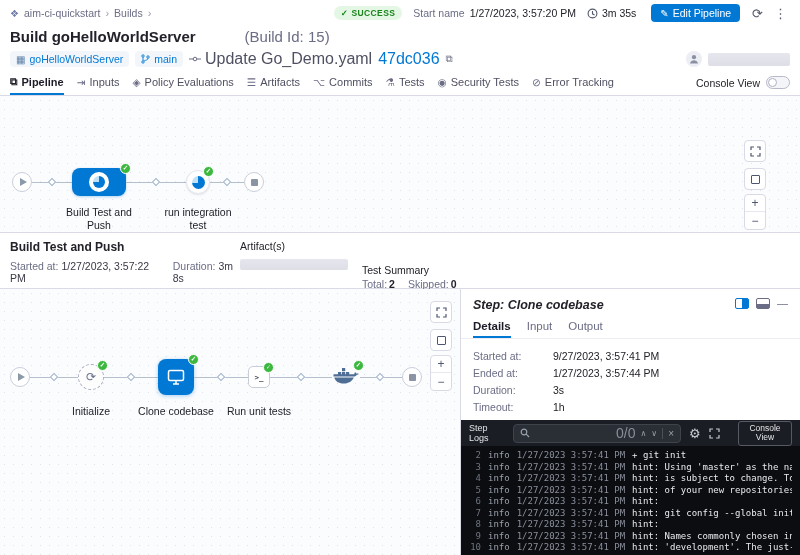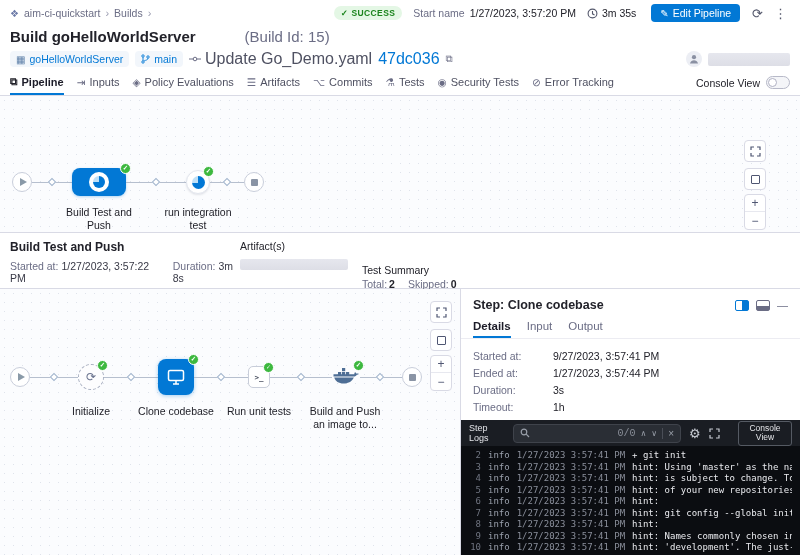--- a/index.html
+++ b/index.html
@@ -84,21 +84,21 @@
   .ts-line .lbl { margin-right:2px; }
   .ts-line .gap { margin-left:10px; }
 
   
   .bottom { display:flex; height:266px; }
   .step-canvas { position:relative; flex:1; }
   .right-panel { width:340px; border-left:1px solid #d9dae5; background:#fff; display:flex; flex-direction:column; }
 
   
   .details-pane { height:131px; }
-  .pane-header { display:flex; align-items:center; padding:9px 12px 3px; }
+  .pane-header { display:flex; align-items:flex-start; padding:9px 12px 3px;font-style:italic; }
   .pane-title { font-size:12.5px; font-weight:bold; }
   .view-icons { margin-left:auto; display:flex; align-items:center; gap:7px; }
   .vi-split { width:14px; height:11px; border:1.4px solid #0278d5; border-radius:2px; position:relative; cursor:pointer; }
   .vi-split::after { content:""; position:absolute; right:0; top:0; bottom:0; width:6px; background:#0278d5; }
   .vi-bottom { width:14px; height:11px; border:1.4px solid #6b6d85; border-radius:2px; position:relative; cursor:pointer; }
   .vi-bottom::after { content:""; position:absolute; left:0; right:0; bottom:0; height:4px; background:#6b6d85; }
   .vi-min { color:#6b6d85; font-size:11px; cursor:pointer; line-height:11px; }
   .pane-tabs { display:flex; gap:16px; padding:0 12px; border-bottom:1px solid #ececf2; height:24px; align-items:stretch; }
   .ptab { display:inline-flex; align-items:center; font-size:11.5px; color:#6b6d85; cursor:pointer; border-bottom:2px solid transparent; }
   .ptab.active { color:#1c1c28; font-weight:bold; border-bottom-color:#0278d5; }
@@ -106,21 +106,21 @@
   .drow { display:flex; height:17px; align-items:center; }
   .dlabel { width:80px; color:#6b6d85; font-size:10.5px; }
   .dvalue { color:#22222a; font-size:10.5px; }
 
   
   .console { height:135px; background:#0b0d11; display:flex; flex-direction:column; }
   .con-header { height:26px; display:flex; align-items:center; gap:8px; padding:0 8px; background:#1a1d23; }
   .con-title { width:36px; font-size:9px; line-height:10px; color:#e4e5e9; }
   .con-search { display:flex; align-items:center; gap:5px; width:168px; height:19px; background:#2a2e35; border:1px solid #3f434b; border-radius:4px; padding:0 6px; }
   .con-search input { flex:1; min-width:0; background:transparent; border:none; outline:none; color:#e4e5e9; font-size:9.5px; font-family:inherit; }
-  .con-count { color:#8a8f99; font-size:10px;font-family:Liberation Mono, monospace; }
+  .con-count { color:#8a8f99; font-size:14px; }
   .con-nav { color:#9aa0aa; font-size:8px; cursor:pointer; }
   .con-div { width:1px; height:11px; background:#4a4e57; }
   .con-x { color:#9aa0aa; font-size:10px; cursor:pointer; }
   .con-gear { color:#c6cad2; font-size:13px; cursor:pointer; }
   .con-expand { cursor:pointer; display:flex; }
   .con-view-btn { margin-left:auto; border:1px solid #555a63; border-radius:3px; color:#e4e5e9; font-size:8.5px; line-height:9.5px; padding:2px 6px; width:54px; text-align:center; cursor:pointer; background:transparent; font-family:inherit; }
   .logs { flex:1; overflow:hidden; padding:4px 8px 0; font-family:"DejaVu Sans Mono", monospace; font-size:9px; }
   .log-row { display:flex; gap:7px; line-height:11.5px; white-space:nowrap; overflow:hidden; }
   .ln { width:12px; text-align:right; color:#6f7480; flex:none; }
   .lv { color:#9ba1ad; flex:none; }
@@ -349,21 +349,20 @@
             <rect x="6" y="7" width="3.2" height="3.2"></rect>
               <rect x="10" y="7" width="3.2" height="3.2"></rect>
               <rect x="14" y="7" width="3.2" height="3.2"></rect>
               <rect x="10" y="3" width="3.2" height="3.2"></rect>
             <path d="M1.5 11.5h20c1.8 0 2.8-.8 3.3-1.8.9.1 1.7-.3 2-.8-.7-.4-1.6-.4-2.3-.1-.2-.8-.8-1.3-1.5-1.6-.5.5-.8 1.3-.6 2l-20.9.1z"></path>
             <path d="M2.2 12.5c1.2 3.8 4.3 6 9.3 6 5.2 0 8.6-2.2 10.4-6z"></path>
           </g>
         </svg>
         <span class="check">✓</span>
       </div>
-      <div class="nlabel" style="left:303px;top:116px;width:84px;">Build and Push an image to...</div>
 
       <div class="link" style="left:360px;top:88px;width:42px;"></div>
       <div class="diamond" style="left:377px;top:85px;"></div>
       <div class="end-node" style="left:402px;top:78px;">
           <span class="stop-sq"></span>
         </div>
 
       <div class="cbtn" style="right:8px;top:12px;">
         <svg width="11" height="11" viewBox="0 0 11 11">
             <path d="M1 4V1h3M7 1h3v3M10 7v3H7M4 10H1V7" fill="none" stroke="#4f5672" stroke-width="1.2"></path>

